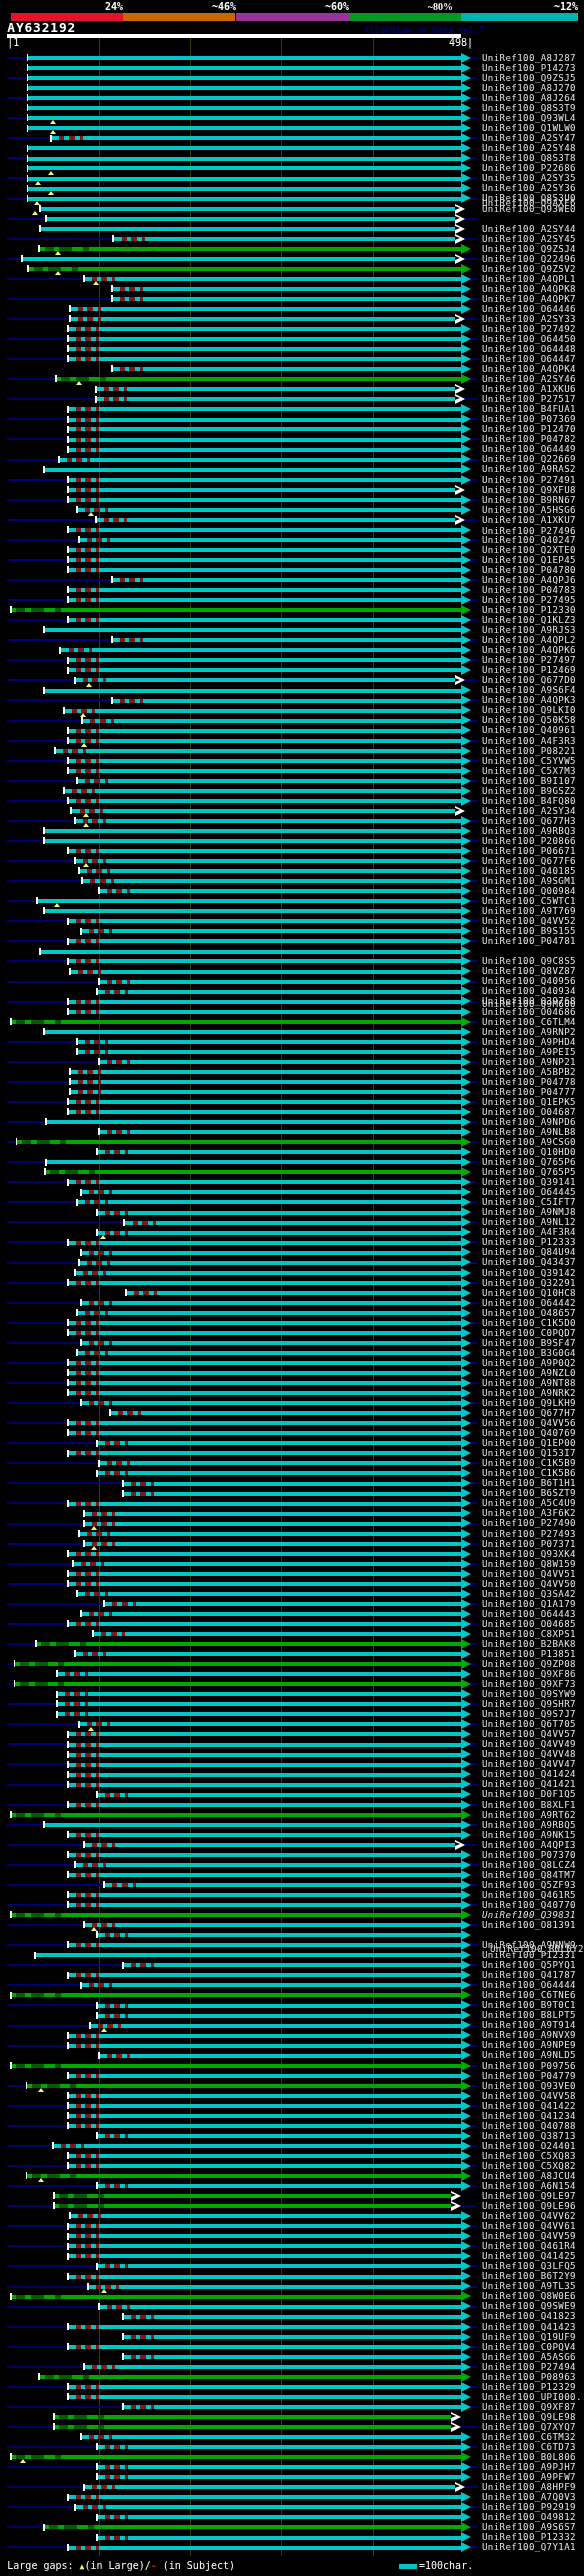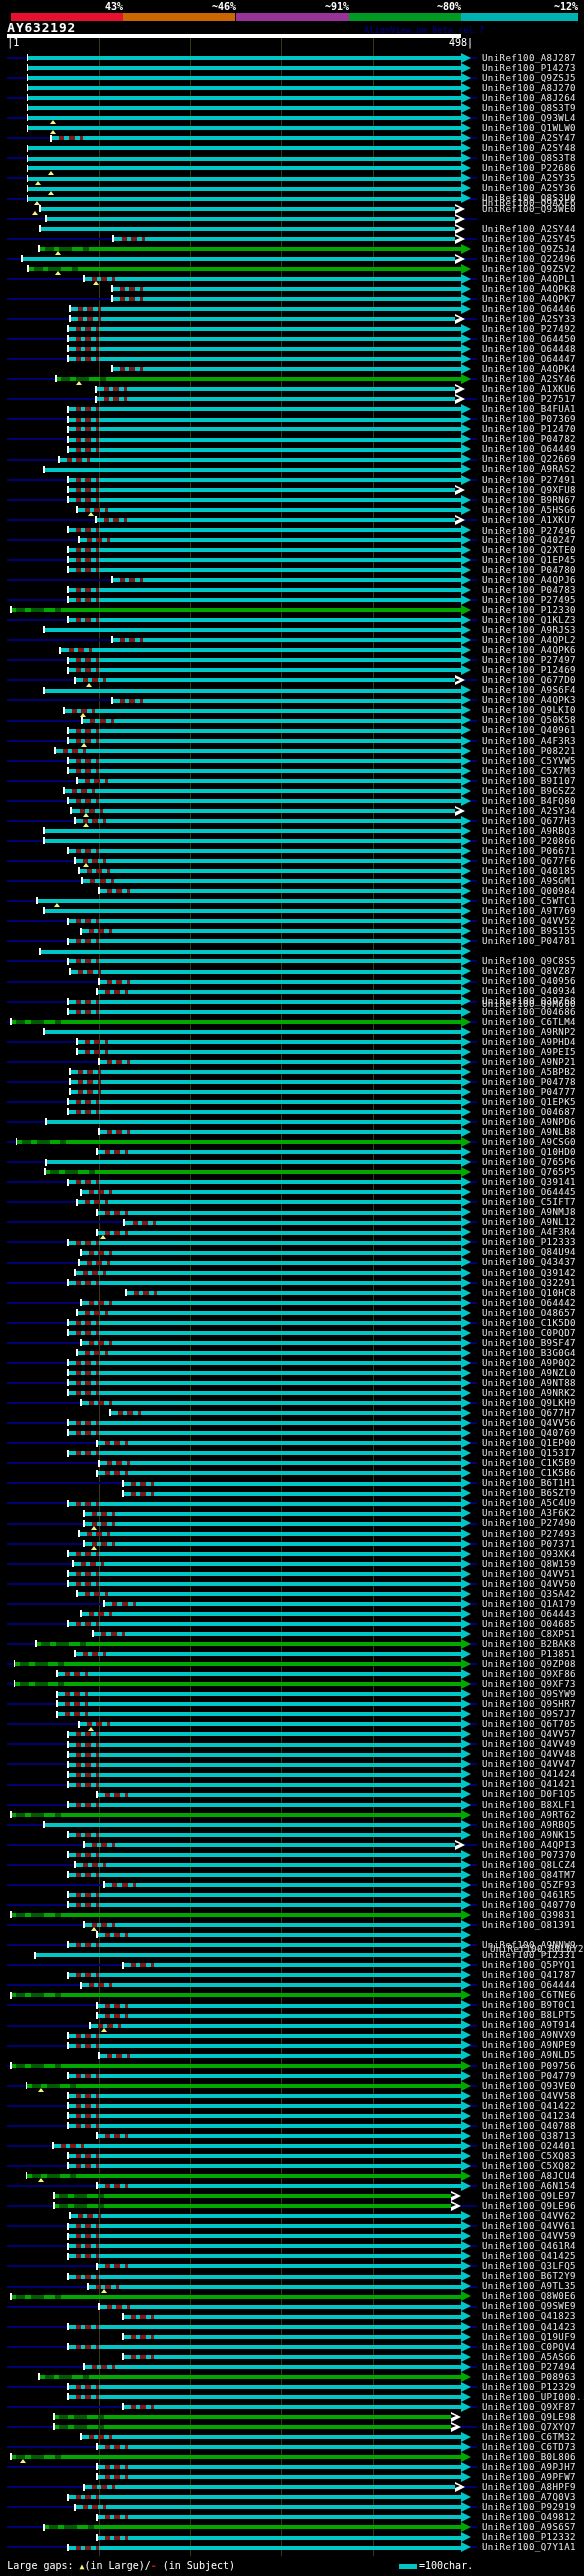--- a/index.html
+++ b/index.html
@@ -27,24 +27,24 @@
 
 <div id="screen">
   <div id="scalebar">
       <div class="abs" style="left: 11px; top: 12.8px; width: 112px; height: 8.2px; background: rgb(232, 17, 45);"></div>
       <div class="abs" style="left: 123px; top: 12.8px; width: 112px; height: 8.2px; background: rgb(204, 102, 0);"></div>
       <div class="abs" style="left: 236px; top: 12.8px; width: 113px; height: 8.2px; background: rgb(153, 51, 153);"></div>
       <div class="abs" style="left: 349px; top: 12.8px; width: 112px; height: 8.2px; background: rgb(0, 153, 34);"></div>
       <div class="abs" style="left: 461px; top: 12.8px; width: 117px; height: 8.2px; background: rgb(0, 179, 179);"></div>
     </div>
   <div id="scalelabels">
-      <span class="pct" style="left: 50px;">43%</span>
+      <span class="pct" style="left: 50px;">24%</span>
       <span class="pct" style="left: 163px;">~46%</span>
-      <span class="pct" style="left: 276px;">~91%</span>
-      <span class="pct" style="left: 388px;">~80%</span>
+      <span class="pct" style="left: 276px;">~60%</span>
+      <span class="pct" style="left: 380px; font-family: Liberation Serif, serif;">~80%</span>
       <span class="pct" style="left: 505px;">~12%</span>
     </div>
   <div id="title">AY632192</div>
   <div id="credit">AlignView.pm Beta rel.7</div>
   <div id="rulerbar"></div>
   <div id="ruler-start">|1</div>
   <div id="ruler-end">498|</div>
   <div id="plot">
       <div class="abs" style="left: 99px; top: 38px; width: 0.9px; height: 2518px; background: rgb(58, 58, 8);"></div>
       <div class="abs" style="left: 190px; top: 38px; width: 0.9px; height: 2518px; background: rgb(58, 58, 8);"></div>
@@ -1383,21 +1383,21 @@
       <div class="abs" style="left: 85px; top: 1903px; width: 6.4px; height: 3.7px; background: rgb(122, 26, 26);"></div>
       <div class="abs" style="left: 96px; top: 1903px; width: 2.7px; height: 3.7px; background: rgb(122, 26, 26);"></div>
       <div class="abs" style="left: 461px; top: 1900px; width: 0px; height: 0px; border-top: 5px solid transparent; border-bottom: 5px solid transparent; border-left: 10px solid rgb(0, 198, 198);"></div>
       <div class="rowlabel" style="top: 1900px;">UniRef100_Q40770</div>
       <div class="abs" style="left: 11px; top: 1913px; width: 451px; height: 3.7px; background: rgb(0, 168, 0);"></div>
       <div class="abs" style="left: 10px; top: 1911px; width: 1.8px; height: 7.3px; background: rgb(255, 255, 255);"></div>
       <div class="abs" style="left: 16.4px; top: 1913px; width: 9.1px; height: 3.7px; background: rgb(0, 92, 0);"></div>
       <div class="abs" style="left: 31px; top: 1913px; width: 12.8px; height: 3.7px; background: rgb(0, 92, 0);"></div>
       <div class="abs" style="left: 55px; top: 1913px; width: 5.5px; height: 3.7px; background: rgb(0, 92, 0);"></div>
       <div class="abs" style="left: 461px; top: 1910px; width: 0px; height: 0px; border-top: 5px solid transparent; border-bottom: 5px solid transparent; border-left: 10px solid rgb(0, 168, 0);"></div>
-      <div class="rowlabel" style="top: 1910px;">UniRef100_Q39831</div>
+      <div class="rowlabel" style="top: 1910px; font-style: italic;">UniRef100_Q39831</div>
       <div class="abs" style="left: 7.3px; top: 1924px; width: 470px; height: 1.8px; background: rgb(0, 0, 115);"></div>
       <div class="abs" style="left: 84px; top: 1923px; width: 377px; height: 3.7px; background: rgb(0, 198, 198);"></div>
       <div class="abs" style="left: 83px; top: 1921px; width: 1.8px; height: 7.3px; background: rgb(255, 255, 255);"></div>
       <div class="abs" style="left: 92px; top: 1923px; width: 4.6px; height: 3.7px; background: rgb(122, 26, 26);"></div>
       <div class="abs" style="left: 101px; top: 1923px; width: 6.4px; height: 3.7px; background: rgb(122, 26, 26);"></div>
       <div class="abs" style="left: 112px; top: 1923px; width: 2.7px; height: 3.7px; background: rgb(122, 26, 26);"></div>
       <div class="abs" style="left: 91px; top: 1927px; width: 0px; height: 0px; border-left: 3.7px solid transparent; border-right: 3.7px solid transparent; border-bottom: 4.6px solid rgb(245, 245, 128);"></div>
       <div class="abs" style="left: 461px; top: 1920px; width: 0px; height: 0px; border-top: 5px solid transparent; border-bottom: 5px solid transparent; border-left: 10px solid rgb(0, 198, 198);"></div>
       <div class="rowlabel" style="top: 1920px;">UniRef100_O81391</div>
       <div class="abs" style="left: 97px; top: 1933px; width: 365px; height: 3.7px; background: rgb(0, 198, 198);"></div>

